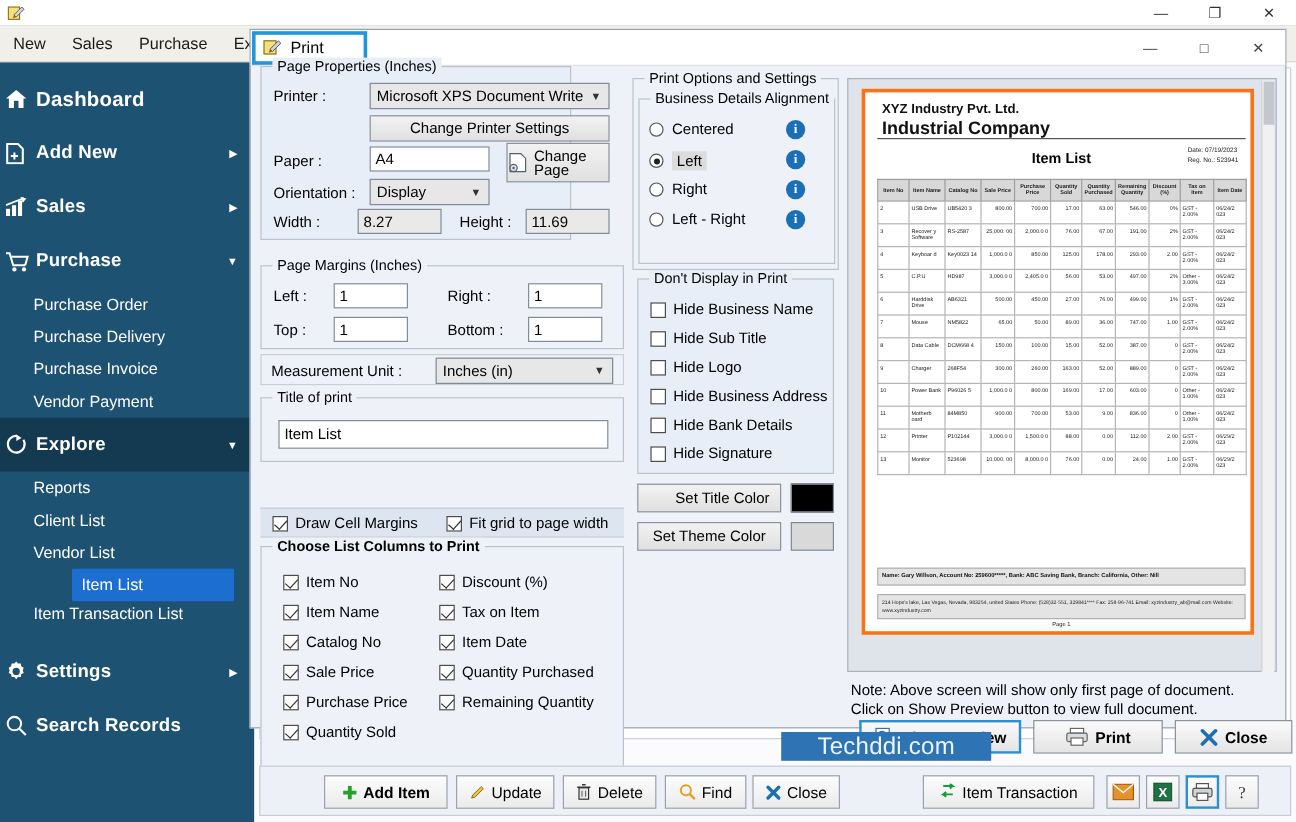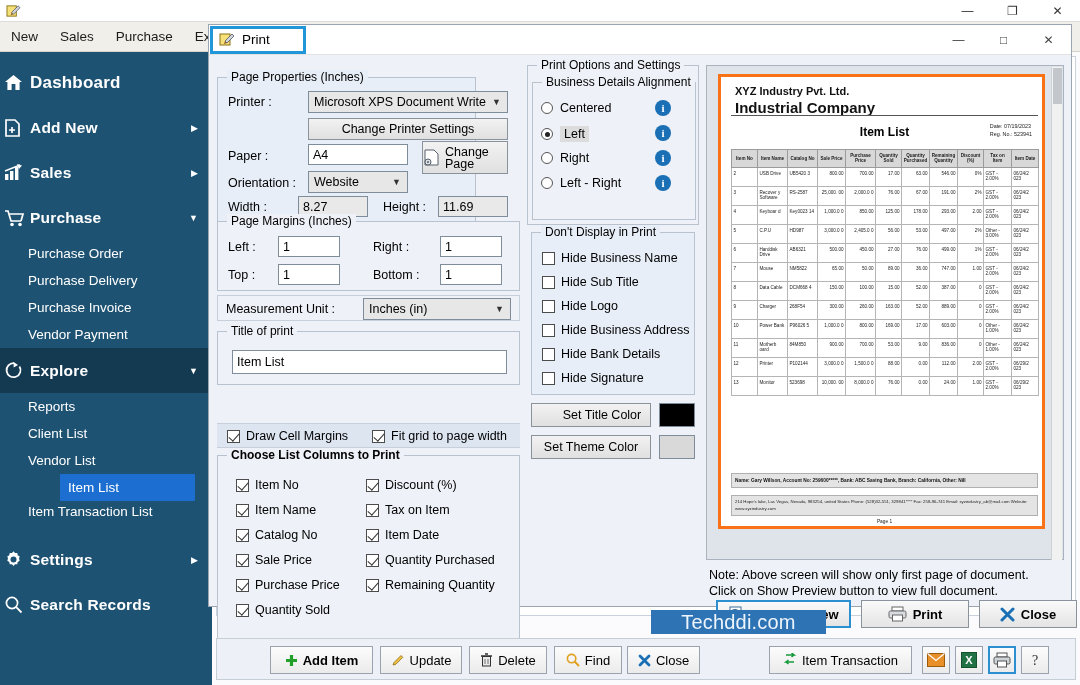--- a/index.html
+++ b/index.html
@@ -378,21 +378,21 @@
     <div class="pd-btns">
       <div class="pd-btn">—</div>
       <div class="pd-btn">□</div>
       <div class="pd-btn">✕</div>
     </div>
     <div id="pd-highlight"></div>
   </div>
 
   <div id="pd-body">
 
-    <div class="gbox" style="left:8px;top:22px;width:259px;height:145px;">
+    <div class="gbox" style="left:8px;top:0;width:259px;height:145px;">
       <span class="gtitle">Page Properties (Inches)</span>
       <span class="lbl" style="left:10px;top:17px;">Printer :</span>
       <div class="sel-fld" style="left:90px;top:13px;width:200px;">
         <span>Microsoft XPS Document Write</span>
         <span class="carat">▼</span>
       </div>
       <div class="btn3d" style="left:90px;top:40px;width:200px;height:22px;">
         <span>Change Printer Settings</span>
       </div>
       <span class="lbl" style="left:10px;top:71px;text-align:right;">Paper :</span>
@@ -404,21 +404,21 @@
           <svg width="18" height="18" viewBox="0 0 18 18">
               <path d="M2 1 H11 L15 5 V16 H2 Z" fill="#fff" stroke="#55606b" stroke-width="1"></path>
               <circle cx="5" cy="13" r="3" fill="#dfe3e8" stroke="#55606b" stroke-width="1"></circle>
               <circle cx="5" cy="13" r="1" fill="#55606b"></circle>
             </svg>
         </span>
         <span style="line-height:12px;text-align:left;">Change Page</span>
       </div>
       <span class="lbl" style="left:10px;top:98px;">Orientation :</span>
       <div class="sel-fld" style="left:90px;top:93px;width:100px;">
-        <span>Website</span>
+        <span>Display</span>
         <span class="carat">▼</span>
       </div>
       <span class="lbl" style="left:10px;top:122px;">Width :</span>
       <div class="fld ro" style="left:80px;top:118px;width:70px;">
         <span>8.27</span>
       </div>
       <span class="lbl" style="left:165px;top:122px;">Height :</span>
       <div class="fld ro" style="left:220px;top:118px;width:70px;">
         <span>11.69</span>
       </div>

